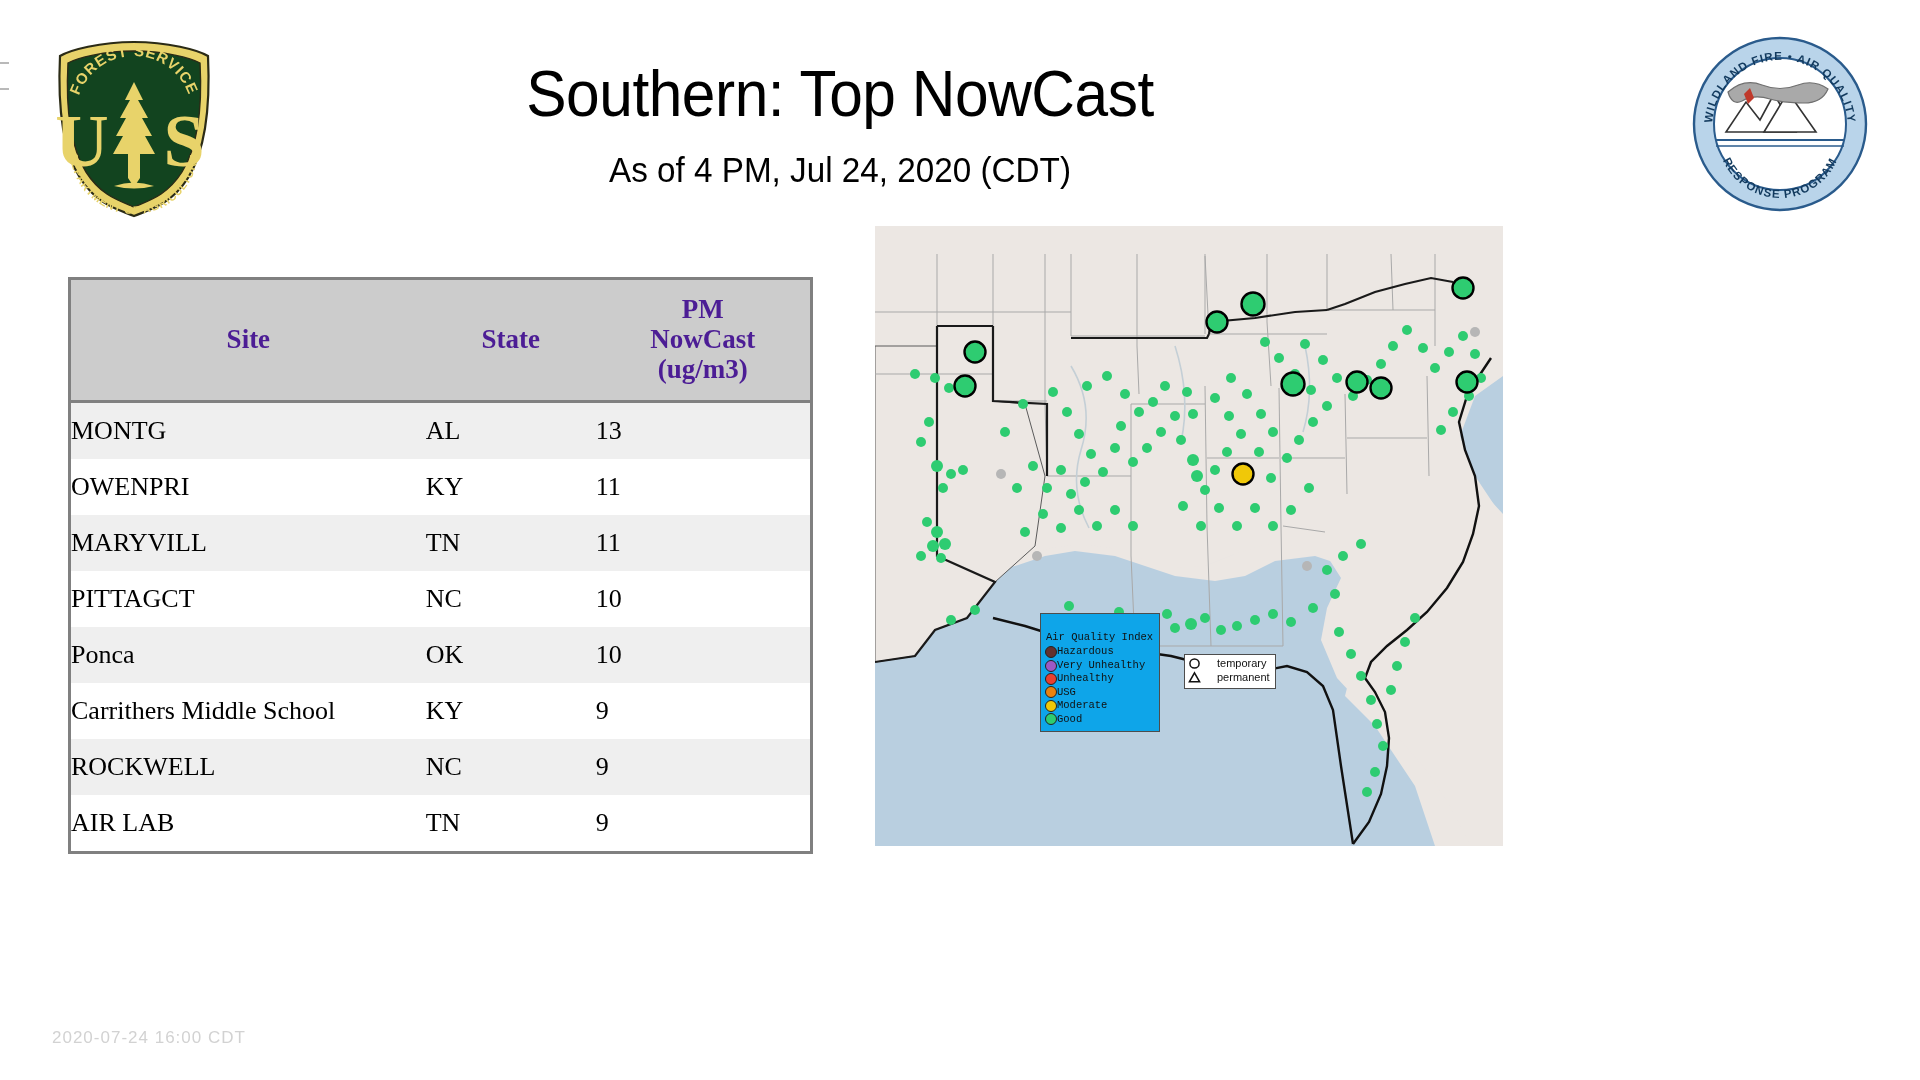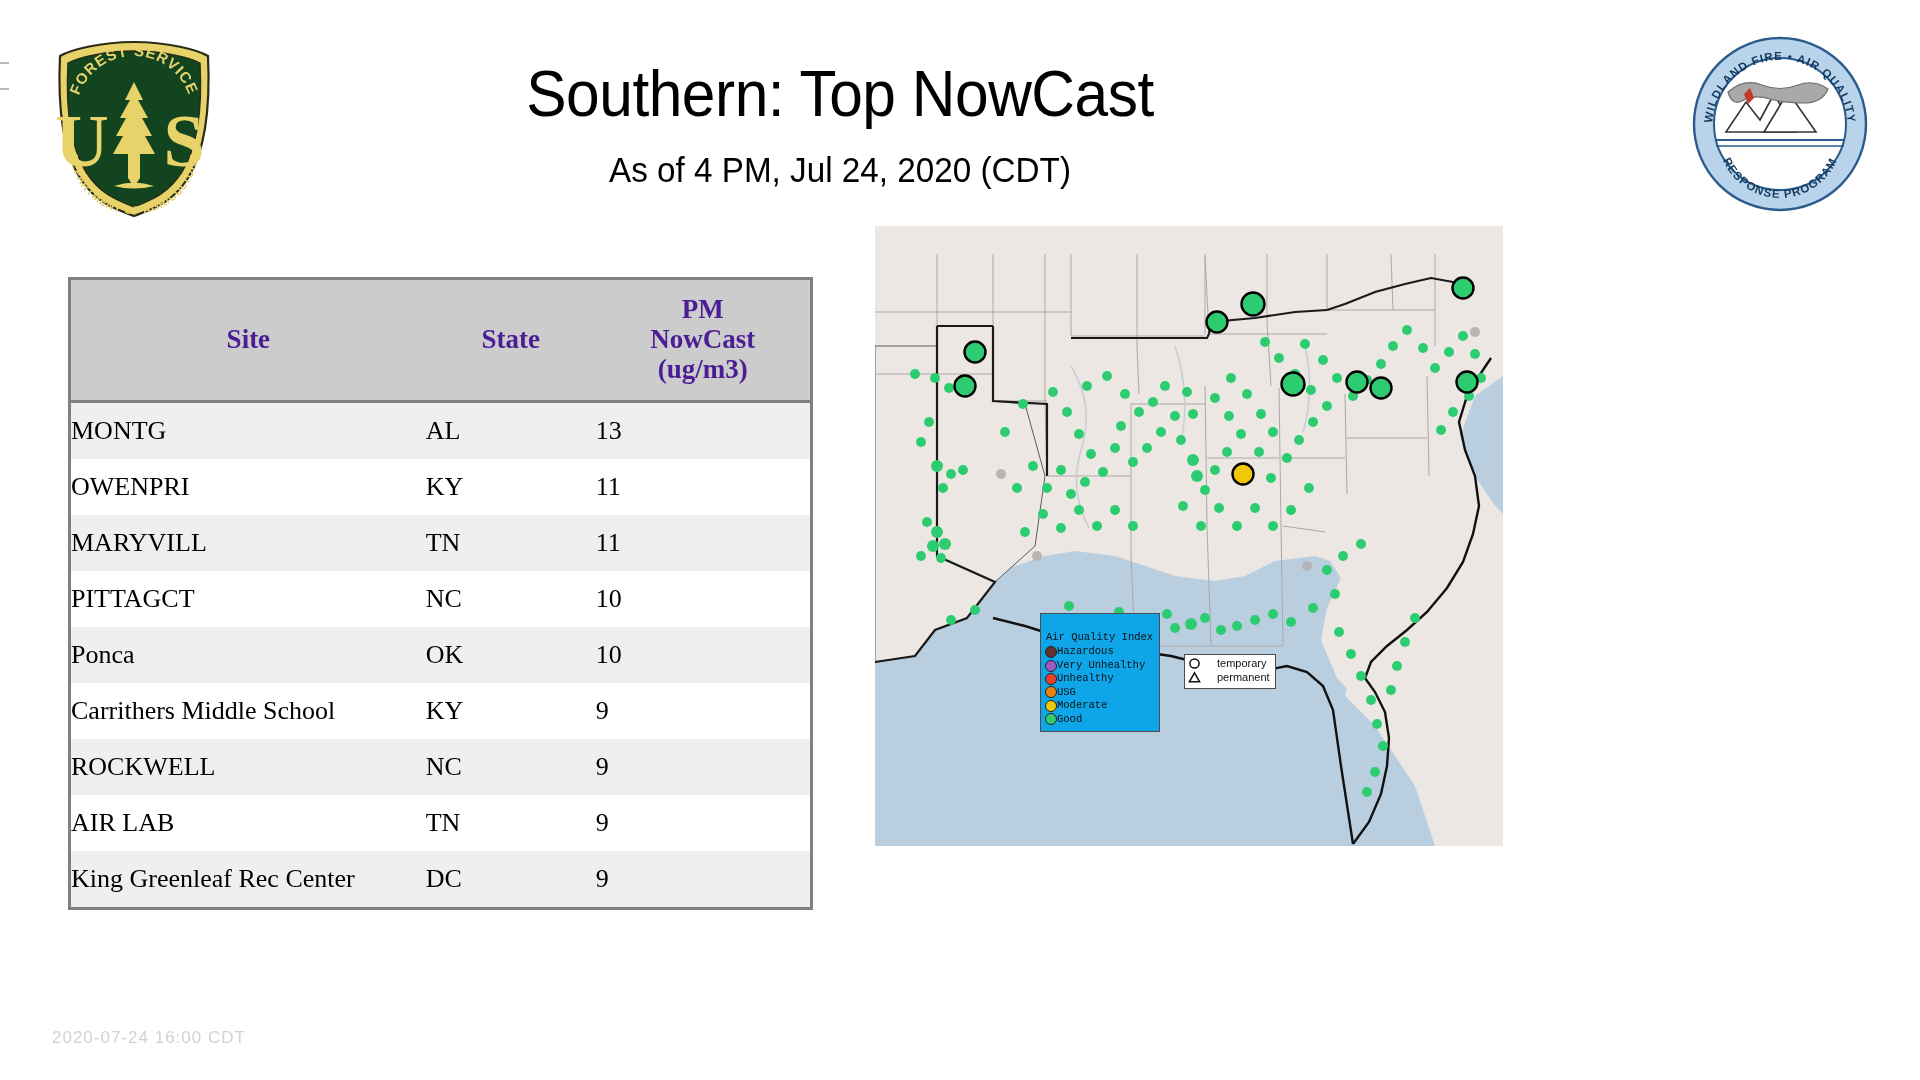--- a/index.html
+++ b/index.html
@@ -229,25 +229,20 @@
           <td>9</td>
         </tr>
         <tr>
           <td>ROCKWELL</td>
           <td>NC</td>
           <td>9</td>
         </tr>
         <tr>
           <td>AIR LAB</td>
           <td>TN</td>
-          <td>9</td>
-        </tr>
-        <tr>
-          <td>King Greenleaf Rec Center</td>
-          <td>DC</td>
           <td>9</td>
         </tr>
       </tbody>
     </table>
   </div>
 
   <div class="map">
     <svg viewBox="0 0 628 620" xmlns="http://www.w3.org/2000/svg">
       <rect x="0" y="0" width="628" height="620" fill="#b9cfe0"></rect>
 

